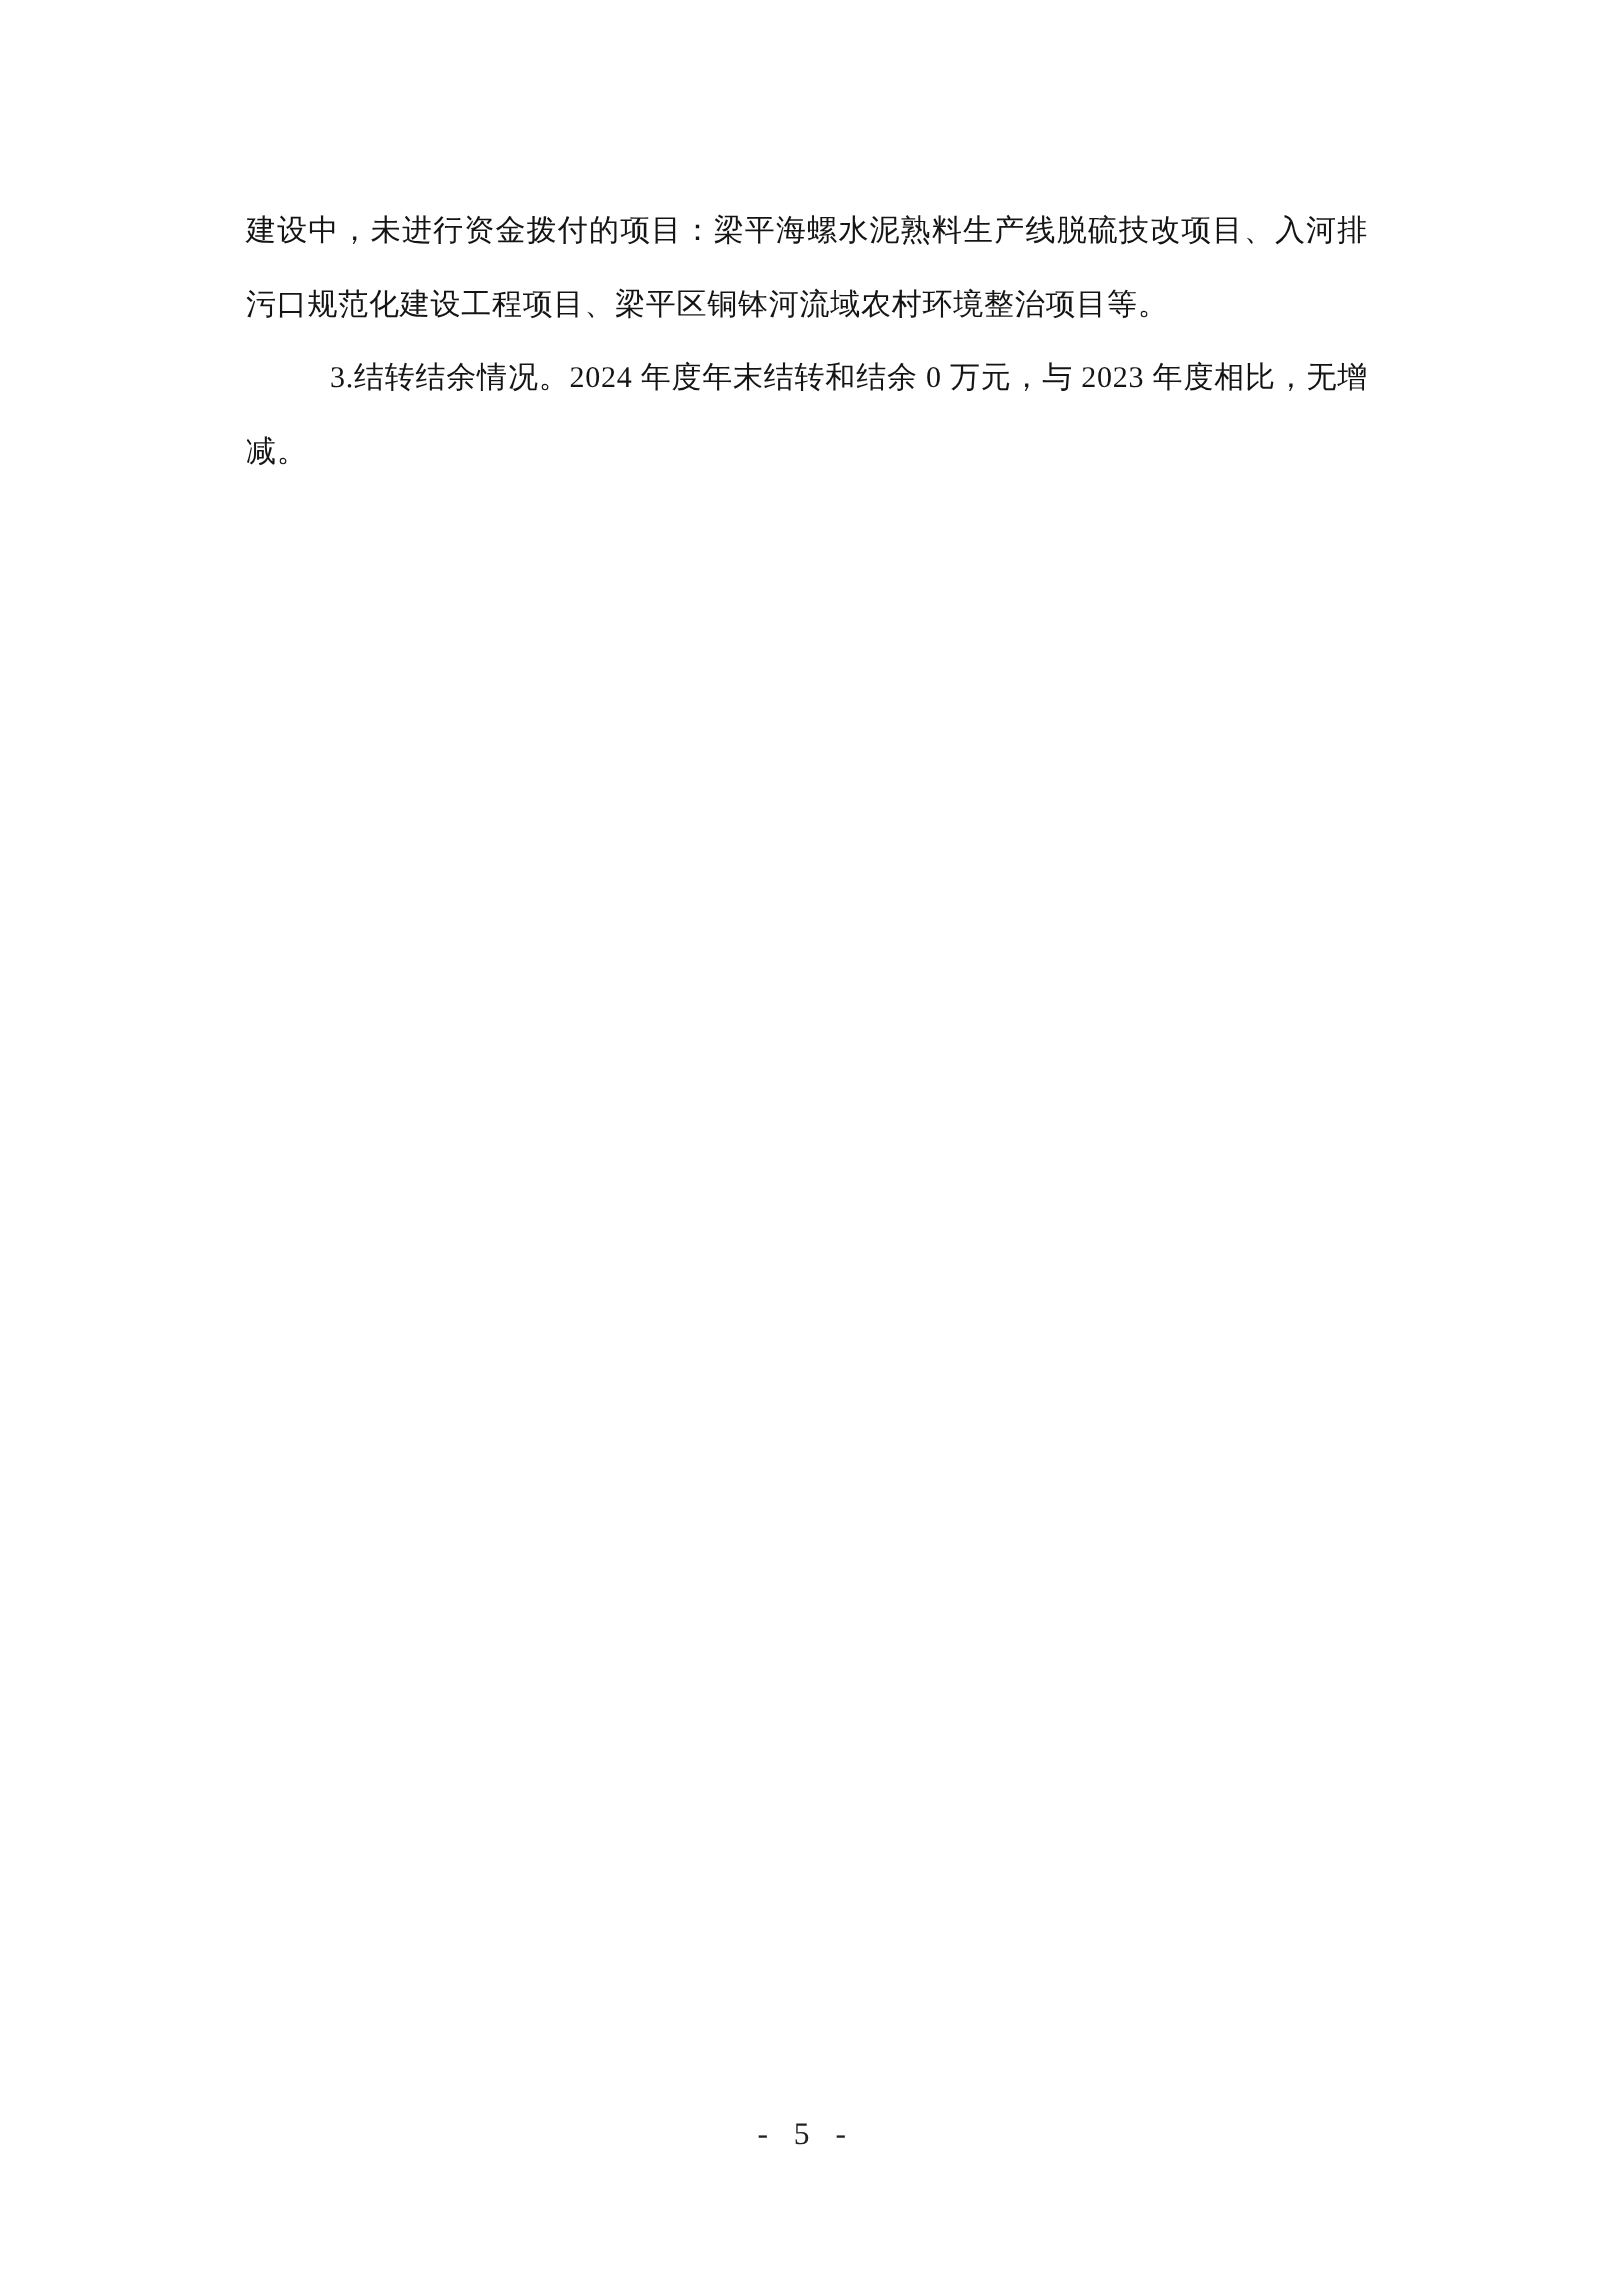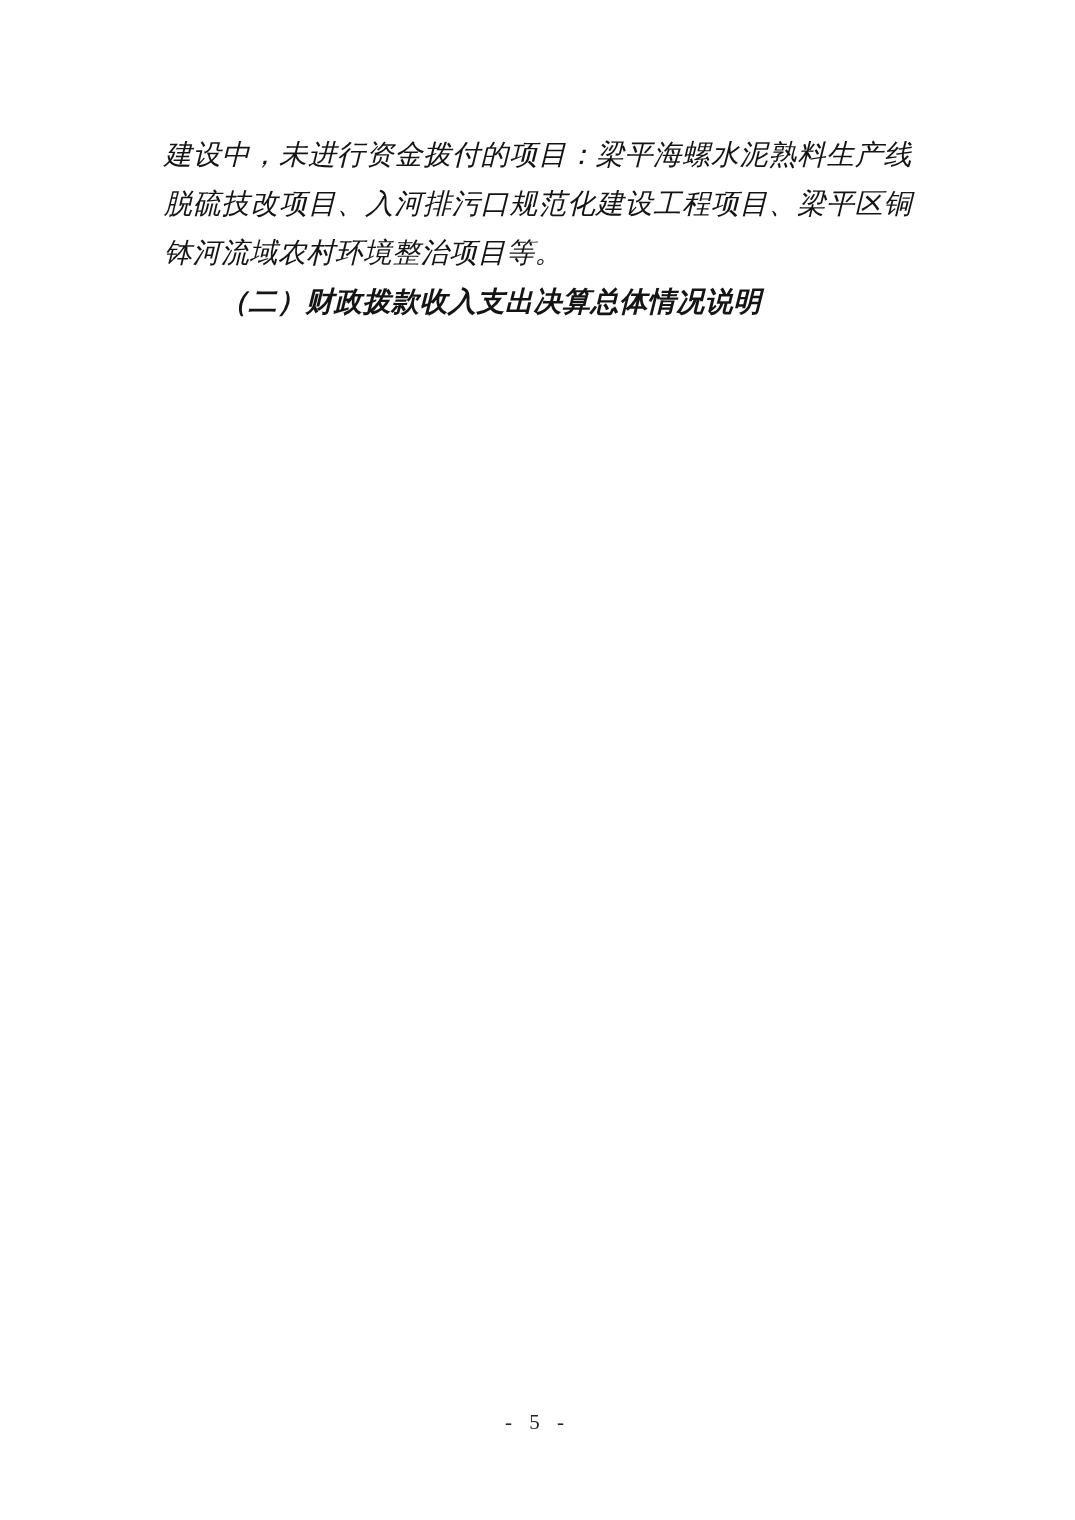--- a/index.html
+++ b/index.html
@@ -19,44 +19,43 @@
     height: 1520px;
     background: #ffffff;
   }
   .content {
     position: absolute;
     left: 164px;
     top: 130px;
     width: 748px;
   }
   .para {
-    font-size: 28px;
+    font-size: 20px;
     line-height: 49px;
     text-align: justify;
     letter-spacing: 0.5px;
     word-break: break-all;
     margin: 0;
-    font-style: italic;
   }
   .indent { text-indent: 56px; }
   .bold { font-weight: bold; }
   .footer {
     position: absolute;
     left: 0;
     top: 1410px;
     width: 1075px;
     text-align: center;
     font-size: 21px;
     letter-spacing: 6px;
     color: #222;
   }
 </style>
 </head>
 <body>
 
 <div class="page">
   <div class="content">
     <p class="para">建设中，未进行资金拨付的项目：梁平海螺水泥熟料生产线脱硫技改项目、入河排污口规范化建设工程项目、梁平区铜钵河流域农村环境整治项目等。</p>
-    <p class="para indent bold">（二）财政拨款收入支出决算总体情况说明</p>
+    <p class="para indent">3.结转结余情况。2024 年度年末结转和结余 0 万元，与 2023 年度相比，无增减。</p>
   </div>
 
   <div class="footer">- 5 -</div>
 </div>
 
 </body></html>

